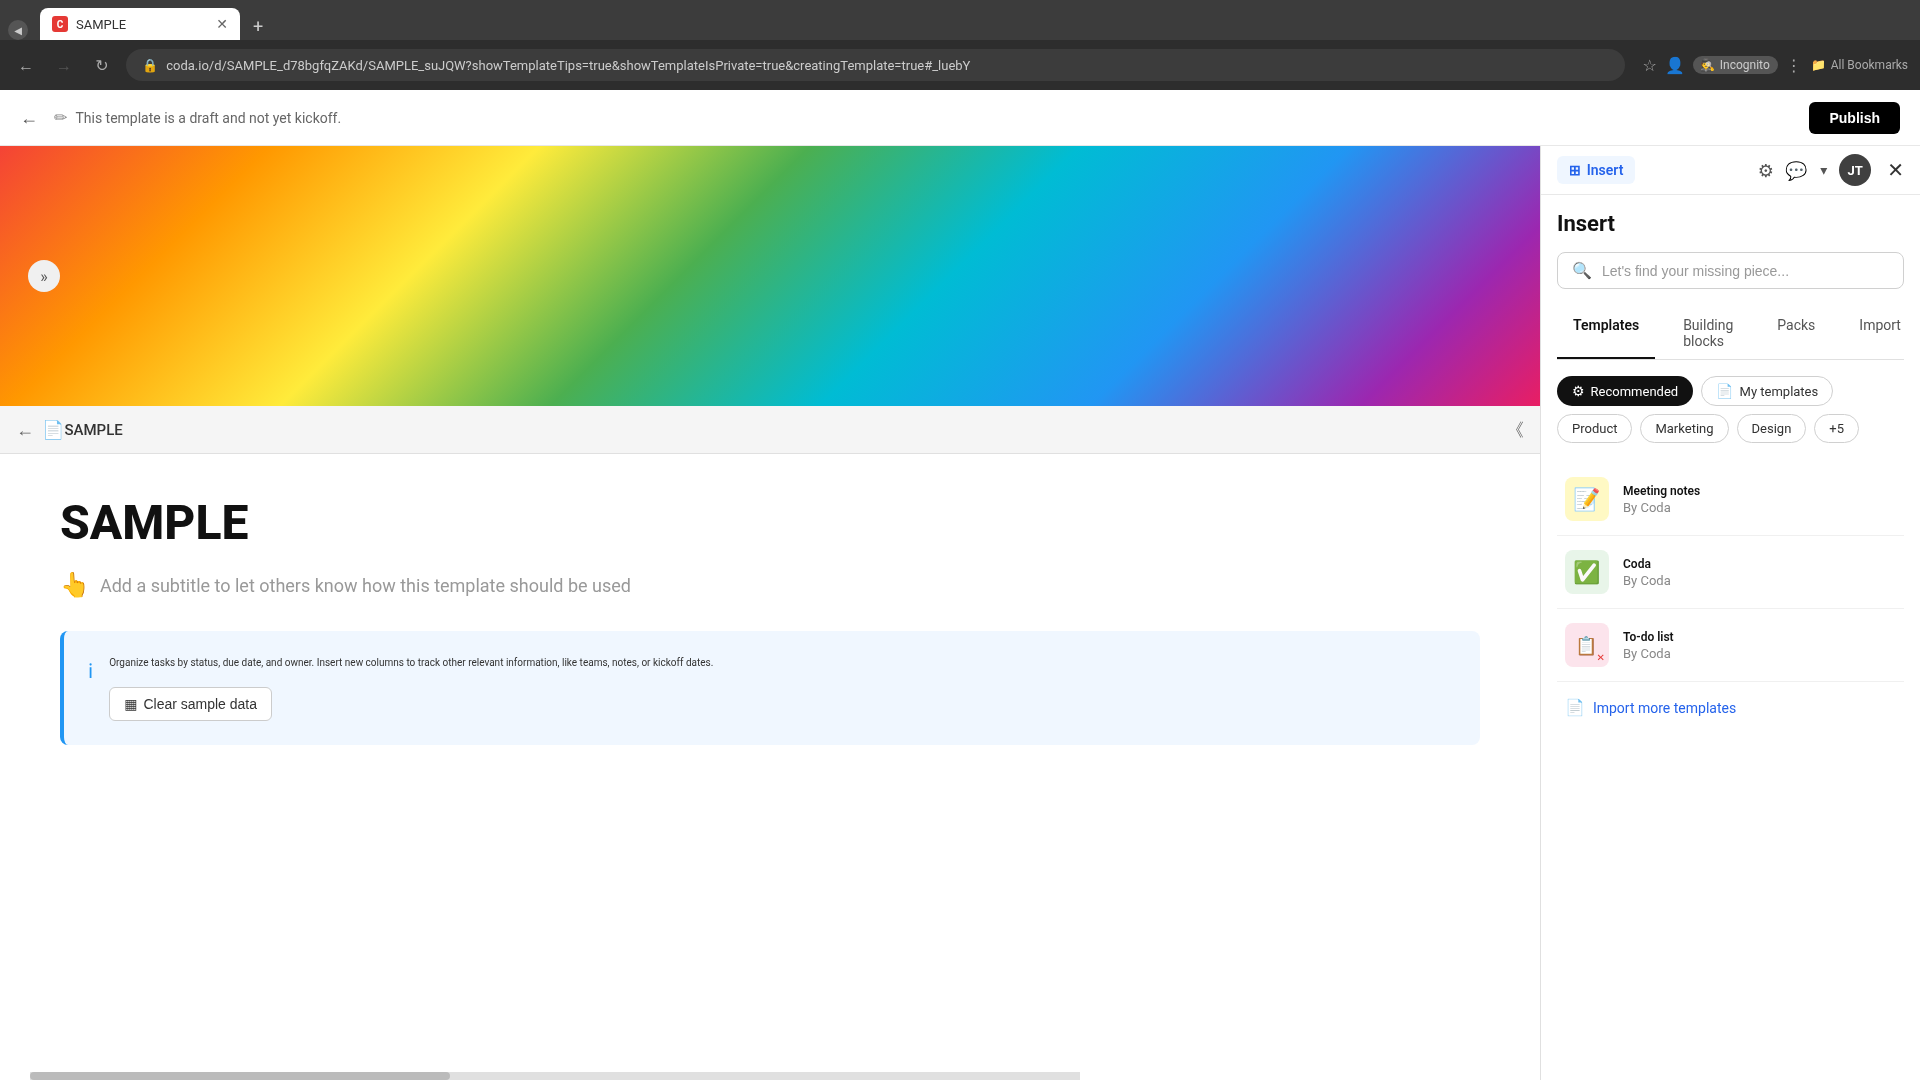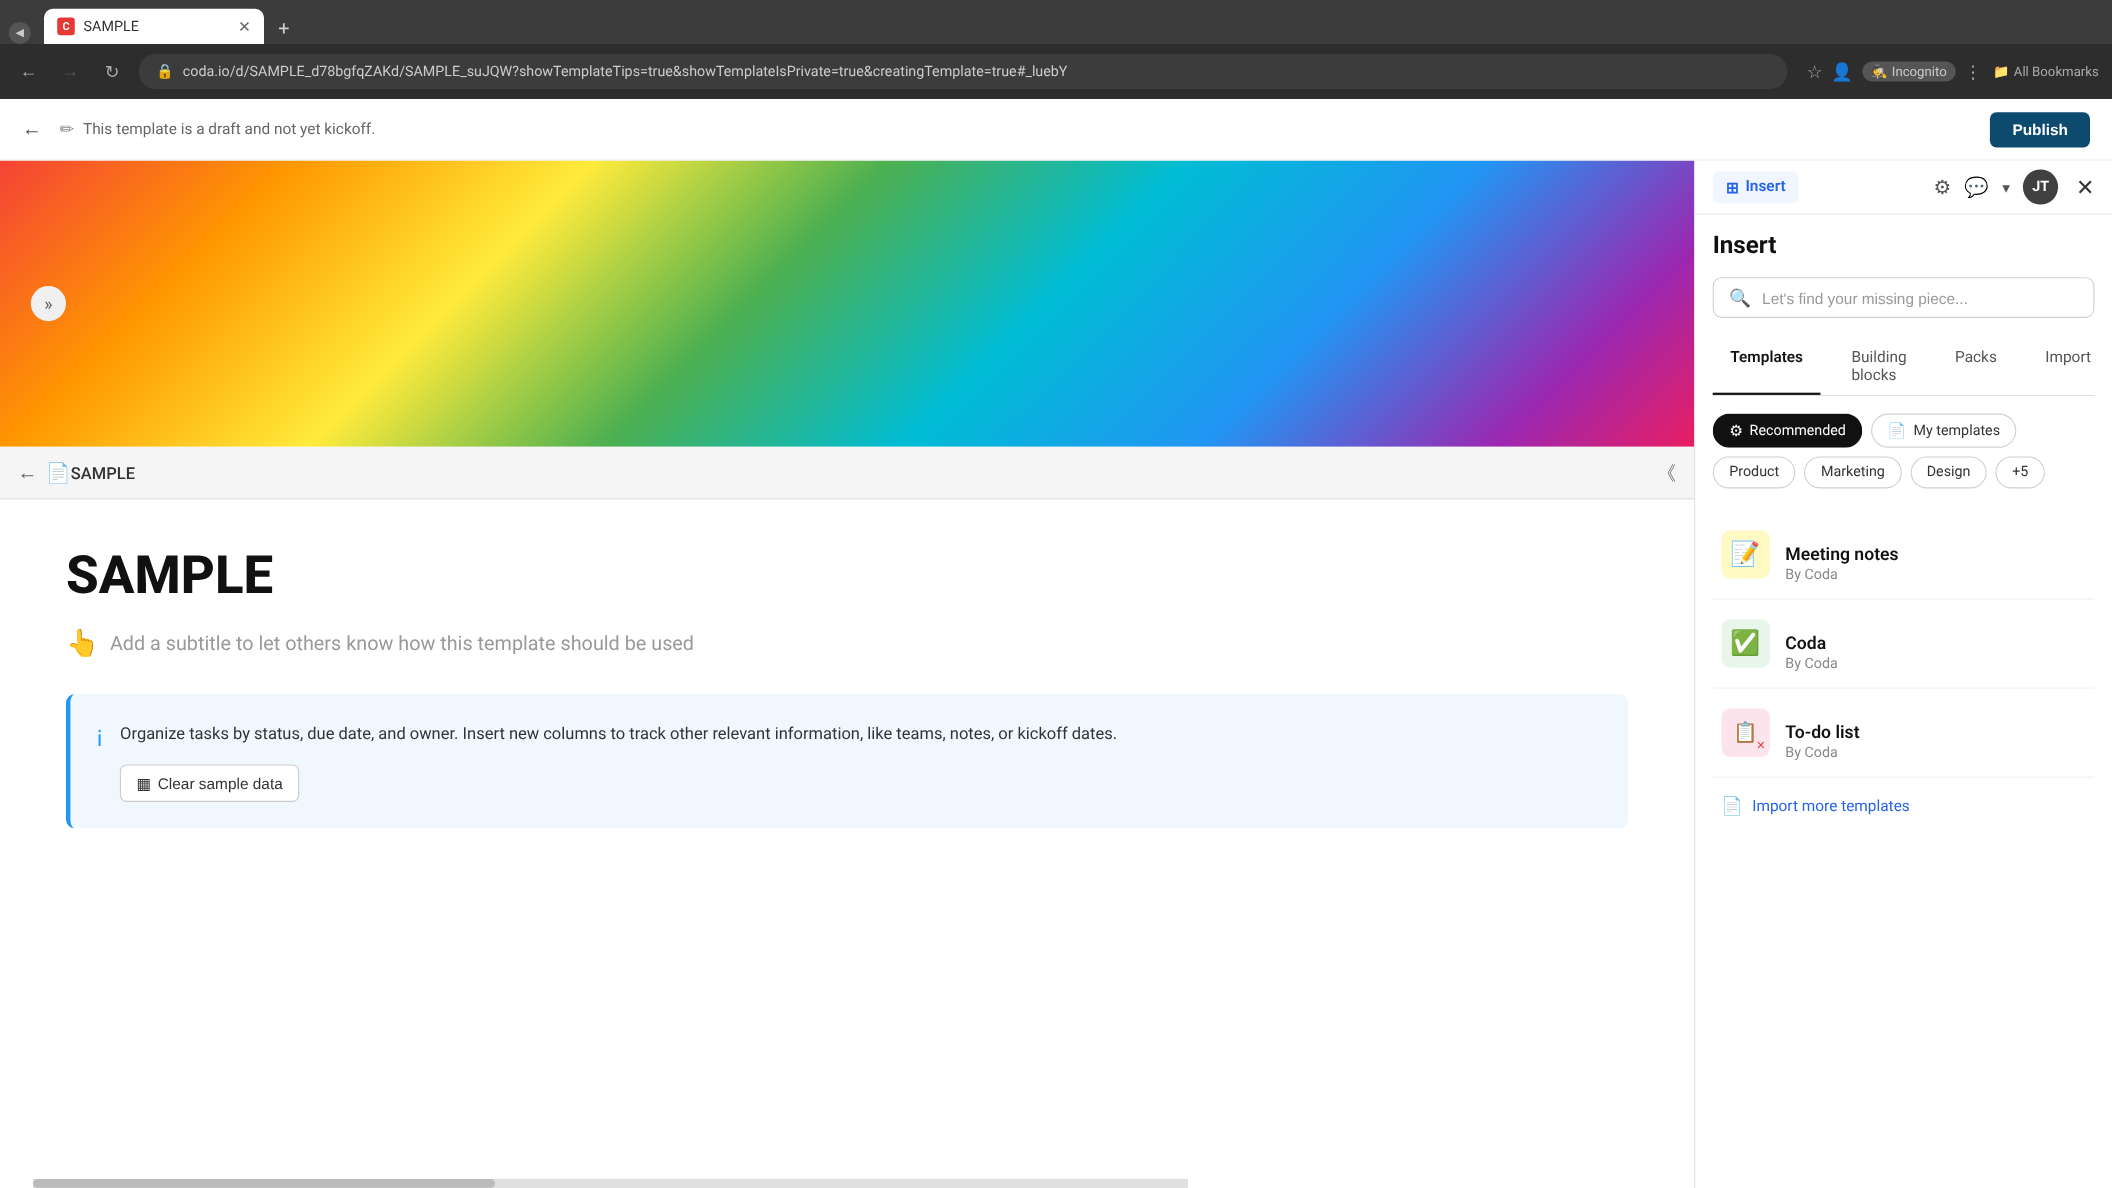--- a/index.html
+++ b/index.html
@@ -23,21 +23,21 @@
     .browser-right-icons { display: flex; align-items: center; gap: 8px; margin-left: 8px; }
     .browser-icon { color: #aaa; font-size: 16px; cursor: pointer; }
     .incognito-badge { background: #555; border-radius: 12px; padding: 2px 8px; color: #ccc; font-size: 12px; display: flex; align-items: center; gap: 4px; }
     .all-bookmarks { color: #aaa; font-size: 12px; display: flex; align-items: center; gap: 4px; }
 
     
     .app-header { background: #fff; height: 56px; border-bottom: 1px solid #e8e8e8; display: flex; align-items: center; padding: 0 20px; gap: 16px; }
     .header-back { color: #555; font-size: 18px; cursor: pointer; }
     .header-draft-notice { display: flex; align-items: center; gap: 8px; color: #666; font-size: 14px; flex: 1; }
     .header-draft-icon { color: #888; font-size: 16px; }
-    .publish-btn { background: #0c4a6e; color: white; border: none; border-radius: 6px; padding: 8px 20px; font-size: 14px; font-weight: 600; cursor: pointer; }
+    .publish-btn { background: #000000; color: white; border: none; border-radius: 6px; padding: 8px 20px; font-size: 14px; font-weight: 600; cursor: pointer; }
 
     
     .main-layout { display: flex; height: calc(1080px - 90px - 56px); }
 
     
     .doc-area { flex: 1; overflow-y: auto; position: relative; }
     .doc-header-image { width: 100%; height: 260px; object-fit: cover; background: linear-gradient(135deg, #f44336 0%, #ff9800 15%, #ffeb3b 30%, #4caf50 45%, #00bcd4 60%, #2196f3 75%, #9c27b0 90%, #e91e63 100%); position: relative; }
     .doc-header-bar { background: #f5f5f5; height: 48px; display: flex; align-items: center; padding: 0 16px; border-bottom: 1px solid #e0e0e0; }
     .doc-file-icon { color: #666; font-size: 18px; }
     .doc-title-bar { font-size: 15px; font-weight: 500; color: #333; }
@@ -45,21 +45,21 @@
     .doc-collapse-btn { margin-left: auto; color: #666; font-size: 18px; cursor: pointer; }
     .doc-expand-hint { position: absolute; left: 16px; top: 50%; transform: translateY(-50%); background: #f0f0f0; border-radius: 50%; width: 32px; height: 32px; display: flex; align-items: center; justify-content: center; color: #555; cursor: pointer; }
 
     .doc-content { padding: 40px 60px; }
     .doc-main-title { font-size: 48px; font-weight: 800; color: #111; margin-bottom: 20px; }
     .doc-subtitle-hint { display: flex; align-items: center; gap: 10px; color: #999; font-size: 18px; margin-bottom: 32px; }
     .doc-subtitle-emoji { font-size: 24px; }
 
     .doc-info-box { background: #f0f7ff; border-radius: 8px; padding: 24px; border-left: 4px solid #2196f3; display: flex; gap: 16px; }
     .doc-info-icon { color: #2196f3; font-size: 20px; margin-top: 2px; flex-shrink: 0; }
-    .doc-info-text { color: #333; font-size: 15px; line-height: 1.6; }
+    .doc-info-text { color: #333; font-size: 10px; line-height: 1.6; }
     .doc-clear-btn { display: inline-flex; align-items: center; gap: 6px; margin-top: 16px; border: 1px solid #ccc; border-radius: 6px; padding: 8px 14px; font-size: 14px; color: #333; cursor: pointer; background: #fff; }
 
     .doc-scrollbar { position: absolute; bottom: 0; left: 0; right: 0; height: 8px; background: #e0e0e0; }
     .doc-scrollbar-thumb { height: 8px; background: #bbb; border-radius: 4px; width: 40%; }
 
     
     .insert-panel { width: 380px; border-left: 1px solid #e0e0e0; display: flex; flex-direction: column; background: #fff; flex-shrink: 0; }
     .insert-panel-topbar { display: flex; align-items: center; padding: 8px 16px; border-bottom: 1px solid #e8e8e8; gap: 12px; }
     .insert-topbar-actions { display: flex; align-items: center; gap: 8px; margin-right: auto; }
     .insert-btn-active { display: flex; align-items: center; gap: 6px; color: #2563eb; font-size: 14px; font-weight: 600; padding: 6px 12px; border-radius: 6px; background: #eff6ff; cursor: pointer; }
@@ -86,21 +86,21 @@
     .filter-chip.outline { border: 1px solid #d0d0d0; color: #333; background: #fff; }
     .filter-chip-icon { font-size: 14px; }
 
     .template-list { display: flex; flex-direction: column; gap: 0; }
     .template-item { display: flex; align-items: center; gap: 14px; padding: 14px 8px; border-bottom: 1px solid #f0f0f0; cursor: pointer; }
     .template-icon-wrap { width: 44px; height: 44px; border-radius: 8px; display: flex; align-items: center; justify-content: center; font-size: 22px; flex-shrink: 0; }
     .template-icon-yellow { background: #fff9c4; }
     .template-icon-green { background: #e8f5e9; }
     .template-icon-blue { background: #e3f2fd; }
     .template-info { flex: 1; }
-    .template-name { font-size: 16px; font-weight: 600; color: #111; margin-top: 16px; }
+    .template-name { font-size: 12px; font-weight: 600; color: #111; }
     .template-author { font-size: 13px; color: #888; margin-top: 2px; }
 
     .explore-link { display: flex; align-items: center; gap: 8px; color: #2563eb; font-size: 14px; cursor: pointer; padding: 16px 8px; }
     .explore-icon { font-size: 16px; }
 
     
     ::-webkit-scrollbar { width: 6px; }
     ::-webkit-scrollbar-track { background: #f1f1f1; }
     ::-webkit-scrollbar-thumb { background: #ccc; border-radius: 3px; }
   </style>

